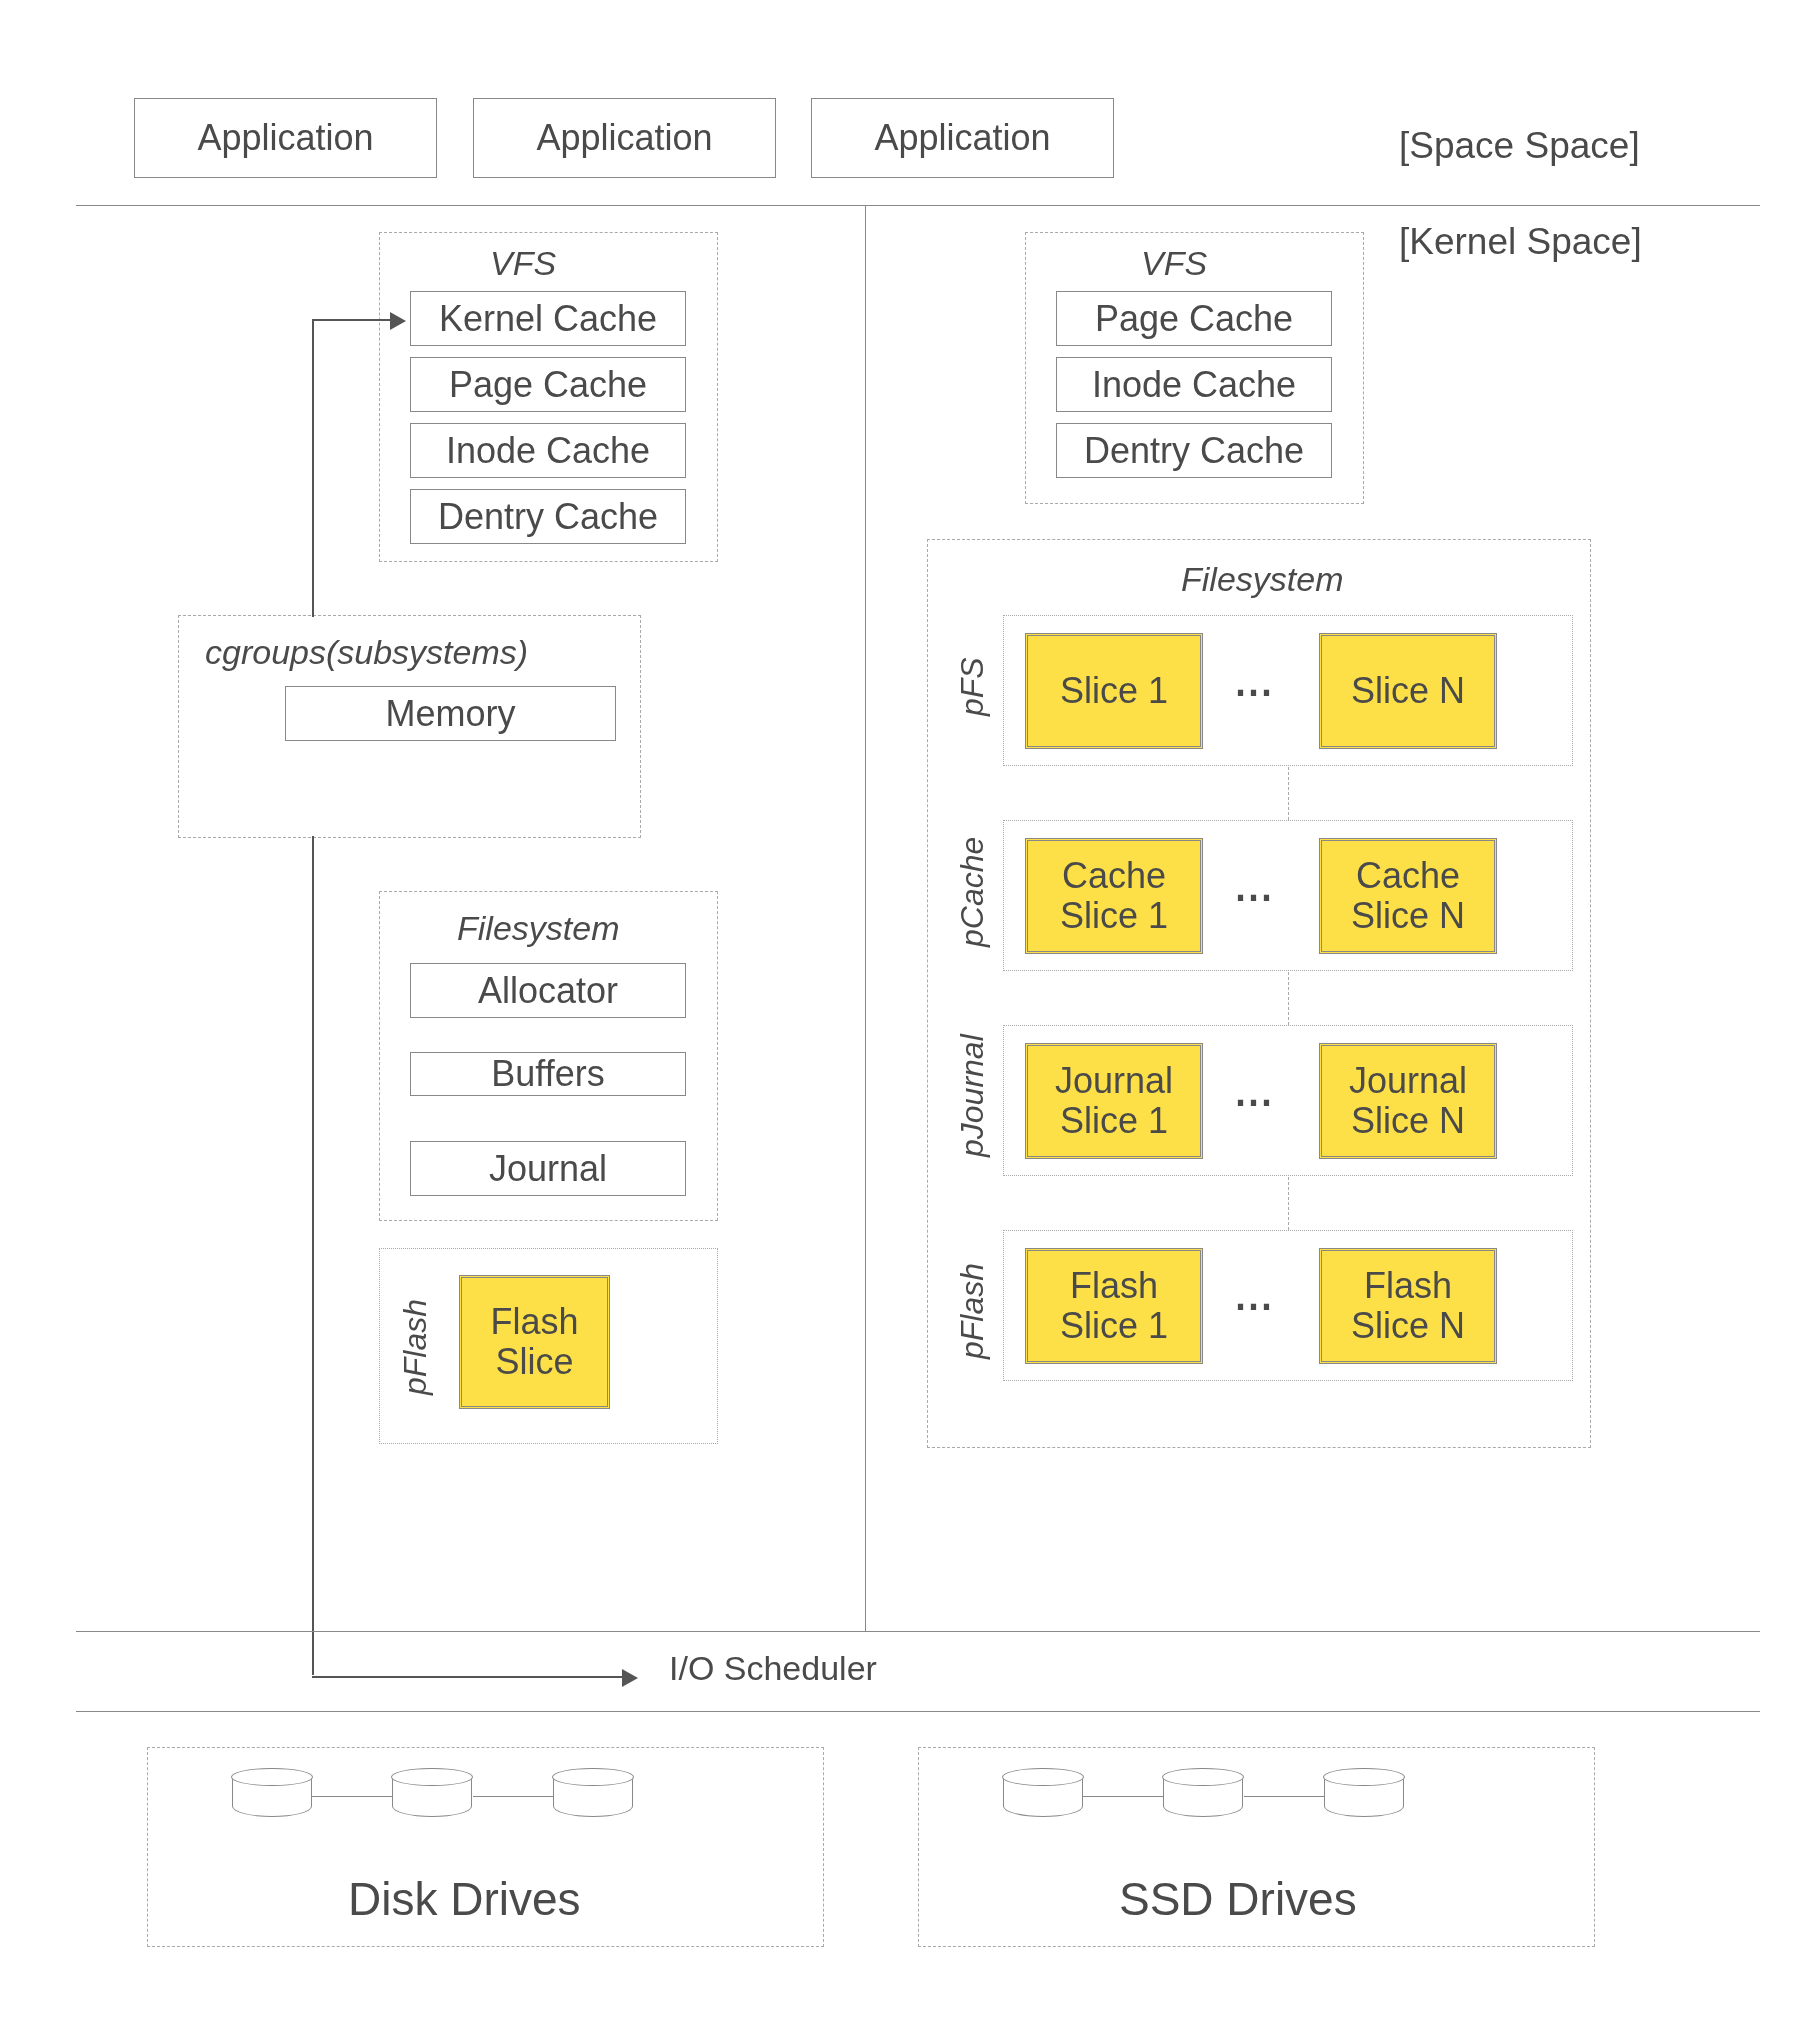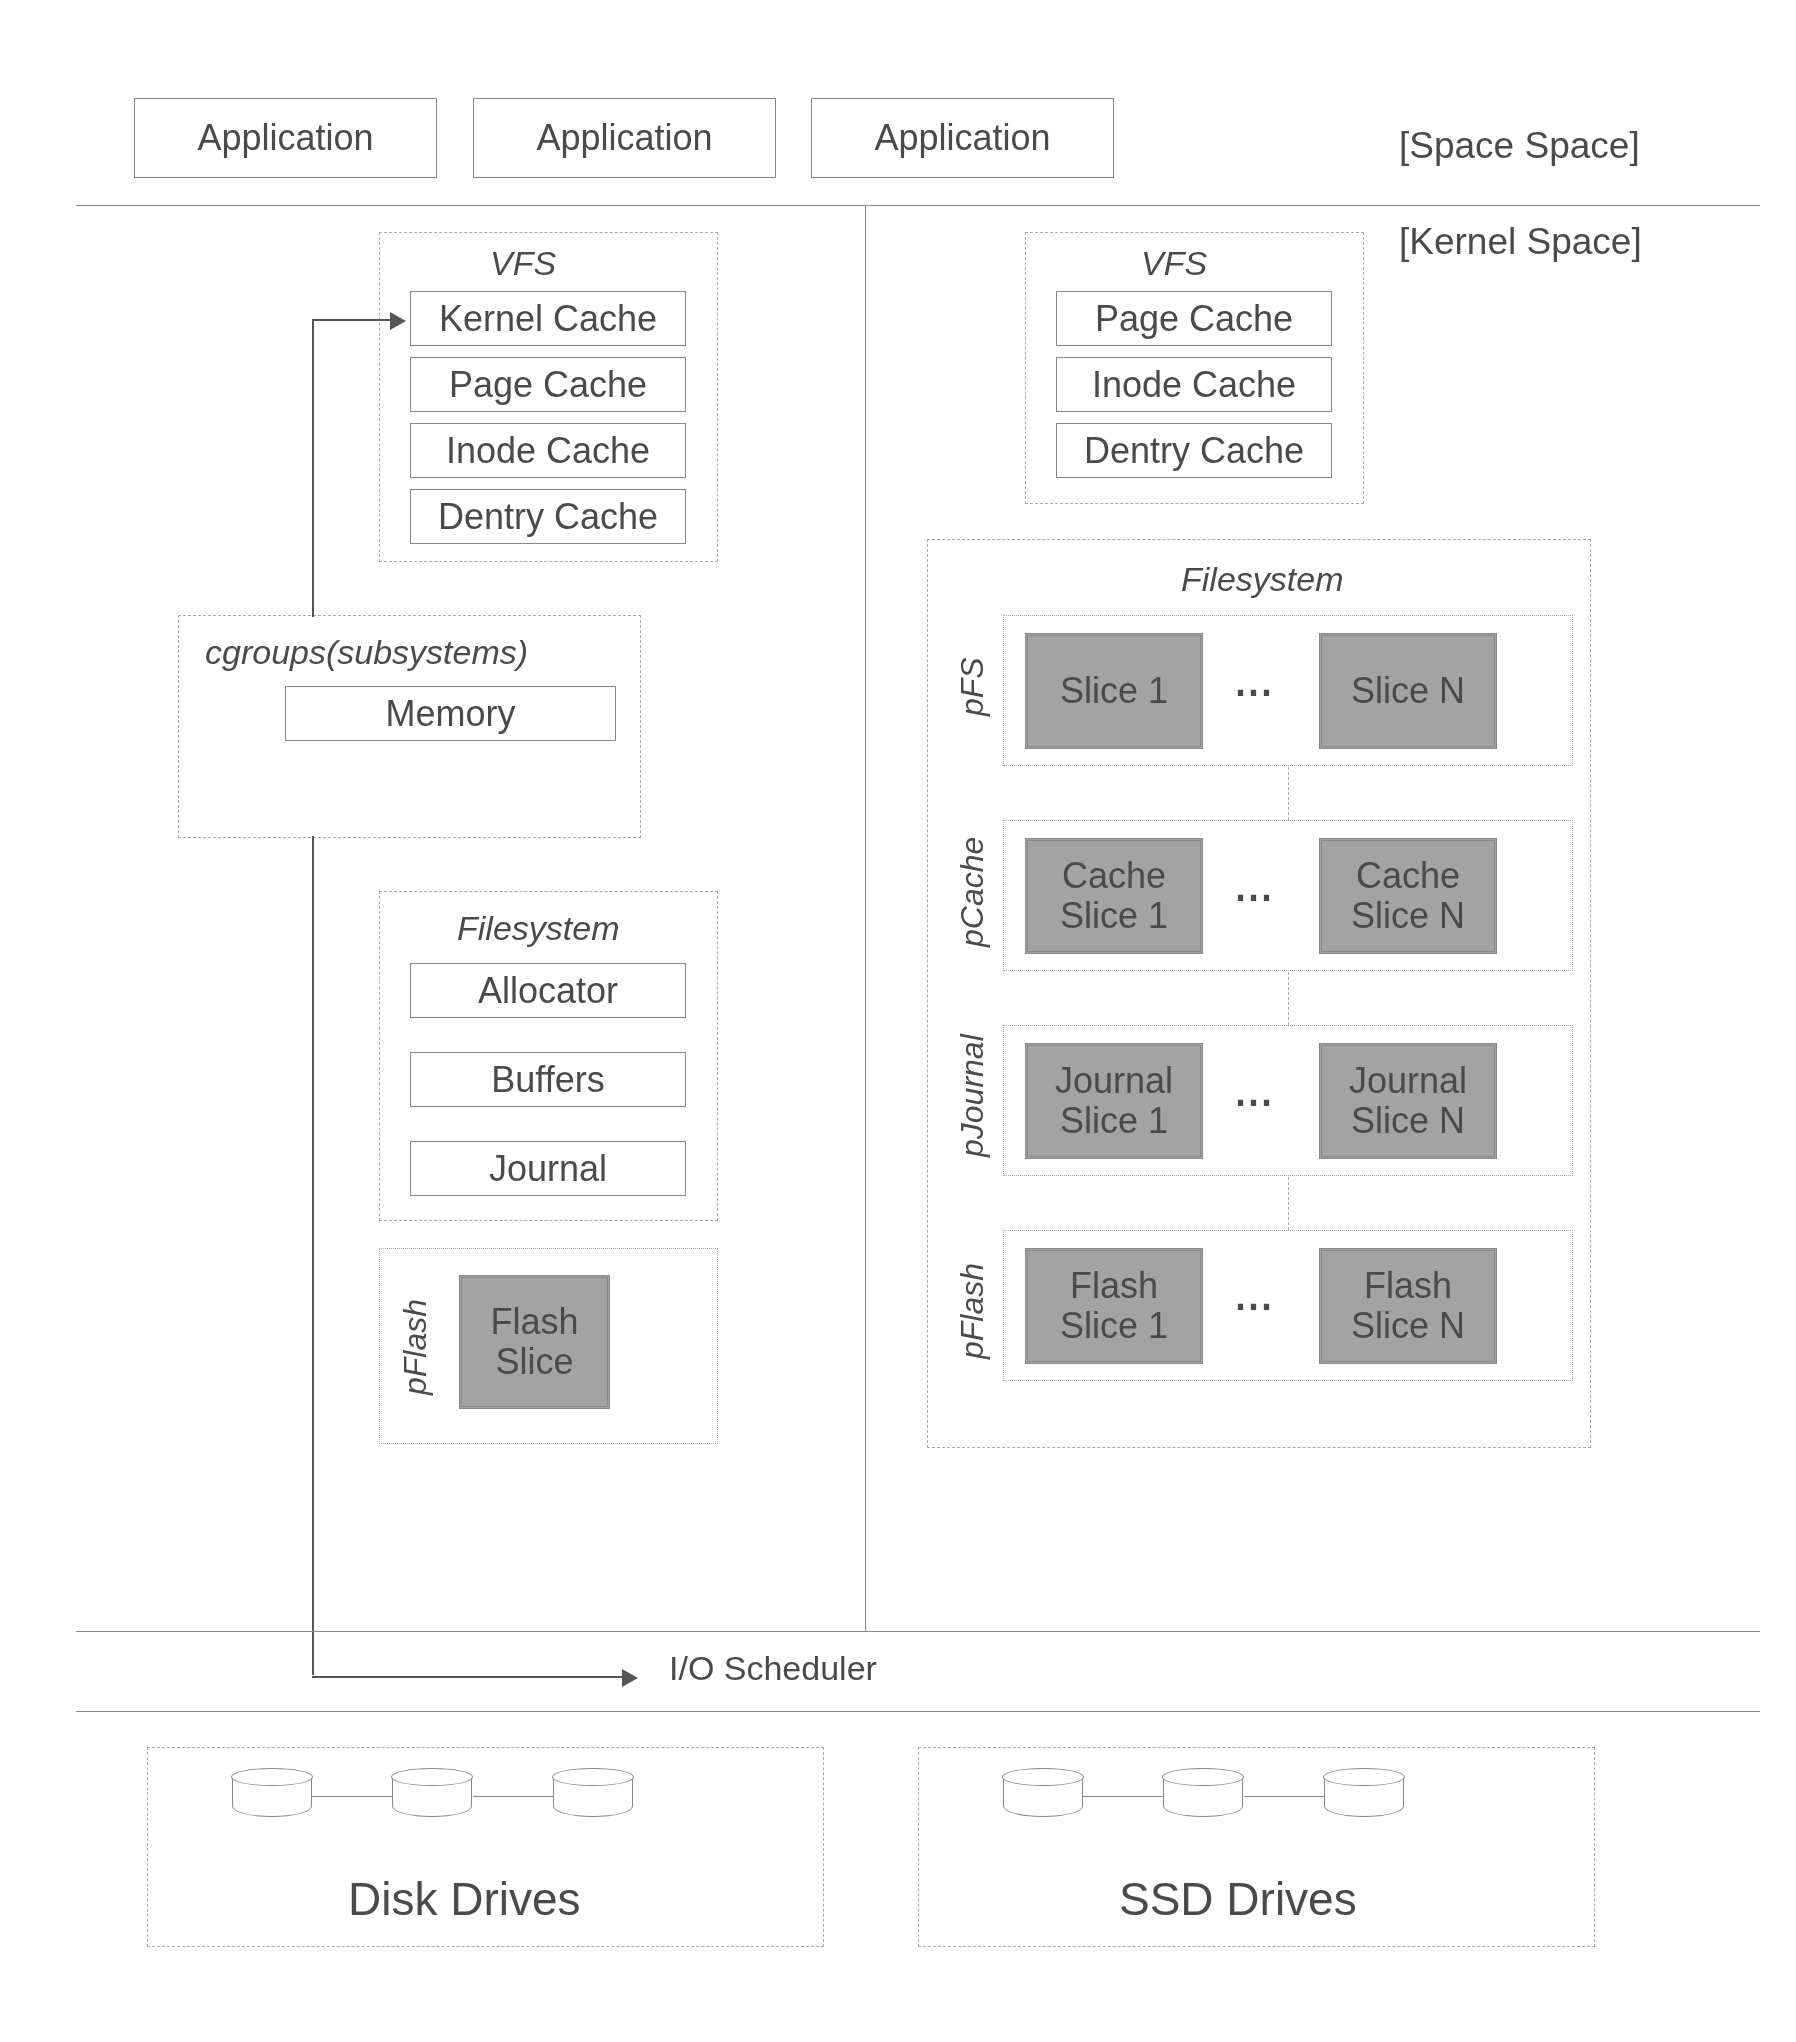--- a/index.html
+++ b/index.html
@@ -30,21 +30,21 @@
   .dashbox {
     border: 1.8px dashed #aaa;
     background: #fff;
   }
   .dotbox {
     border: 1.8px dotted #aaa;
     background: #fff;
   }
   .dblbox {
     border: 3.6px double #888;
-    background: #a3a3a3;
+    background: #fde047;
     display:flex;align-items:center;justify-content:center;text-align:center;
     line-height:1.1;
   }
   .italic { font-style: italic; }
   .hline {
     position:absolute;
     height:0;
     border-top:1.8px solid #888;
   }
   .vline {
@@ -100,21 +100,21 @@
   <div class="el box" style="left:383px; top:396px; width:276px; height:55px;">Inode Cache</div>
   <div class="el box" style="left:383px; top:462px; width:276px; height:55px;">Dentry Cache</div>
 
   <div class="el dashbox" style="left:151px; top:588px; width:463px; height:223px;"></div>
   <div class="el italic" style="left:178px; top:606px;font-size:34px;">cgroups(subsystems)</div>
   <div class="el box" style="left:258px; top:659px; width:331px; height:55px;">Memory</div>
 
   <div class="el dashbox" style="left:352px; top:864px; width:339px; height:330px;"></div>
   <div class="el italic" style="left:430px; top:882px;font-size:34px;">Filesystem</div>
   <div class="el box" style="left:383px; top:936px; width:276px; height:55px;">Allocator</div>
-  <div class="el box" style="left:383px; top:1025px; width:276px; height:55px;">Buffers</div>
+  <div class="el box" style="left:383px; top:1025px; width:276px; height:44px;">Buffers</div>
   <div class="el box" style="left:383px; top:1114px; width:276px; height:55px;">Journal</div>
 
   <div class="el dotbox" style="left:352px; top:1221px; width:339px; height:196px;"></div>
   <div class="el vlabel" style="left:370px; top:1248px; height:143px; width:36px;">pFlash</div>
   <div class="el dblbox" style="left:432px; top:1248px; width:151px; height:134px;white-space:pre-line;">Flash
 Slice</div>
 
   <div class="el" style="left:285px; top:292px; height:298px; width:0; border-left:2.7px solid #555;"></div>
   <div class="el arrowRtiny" style="left:285px; top:292px; width:80px; height:0; border-top:2.7px solid #555;"></div>
 

